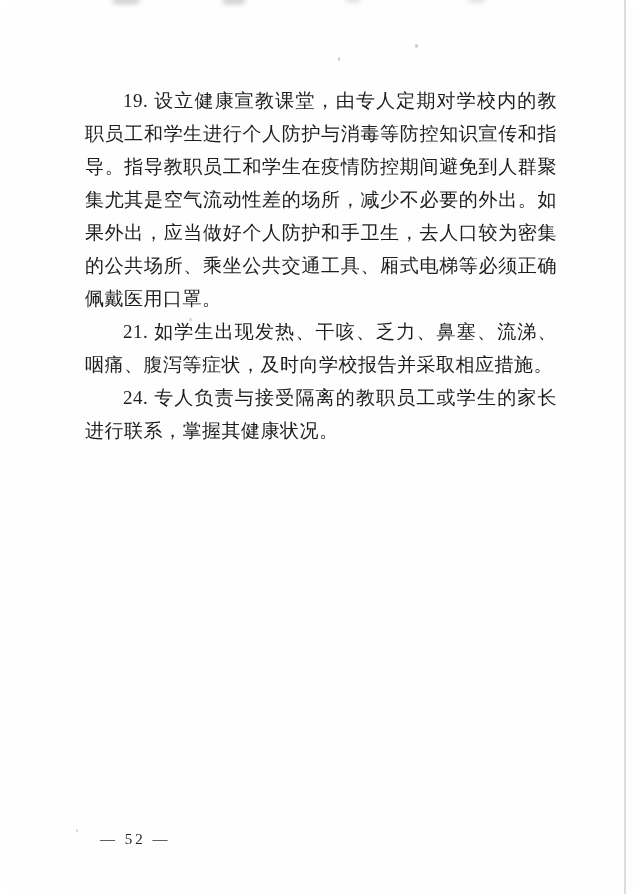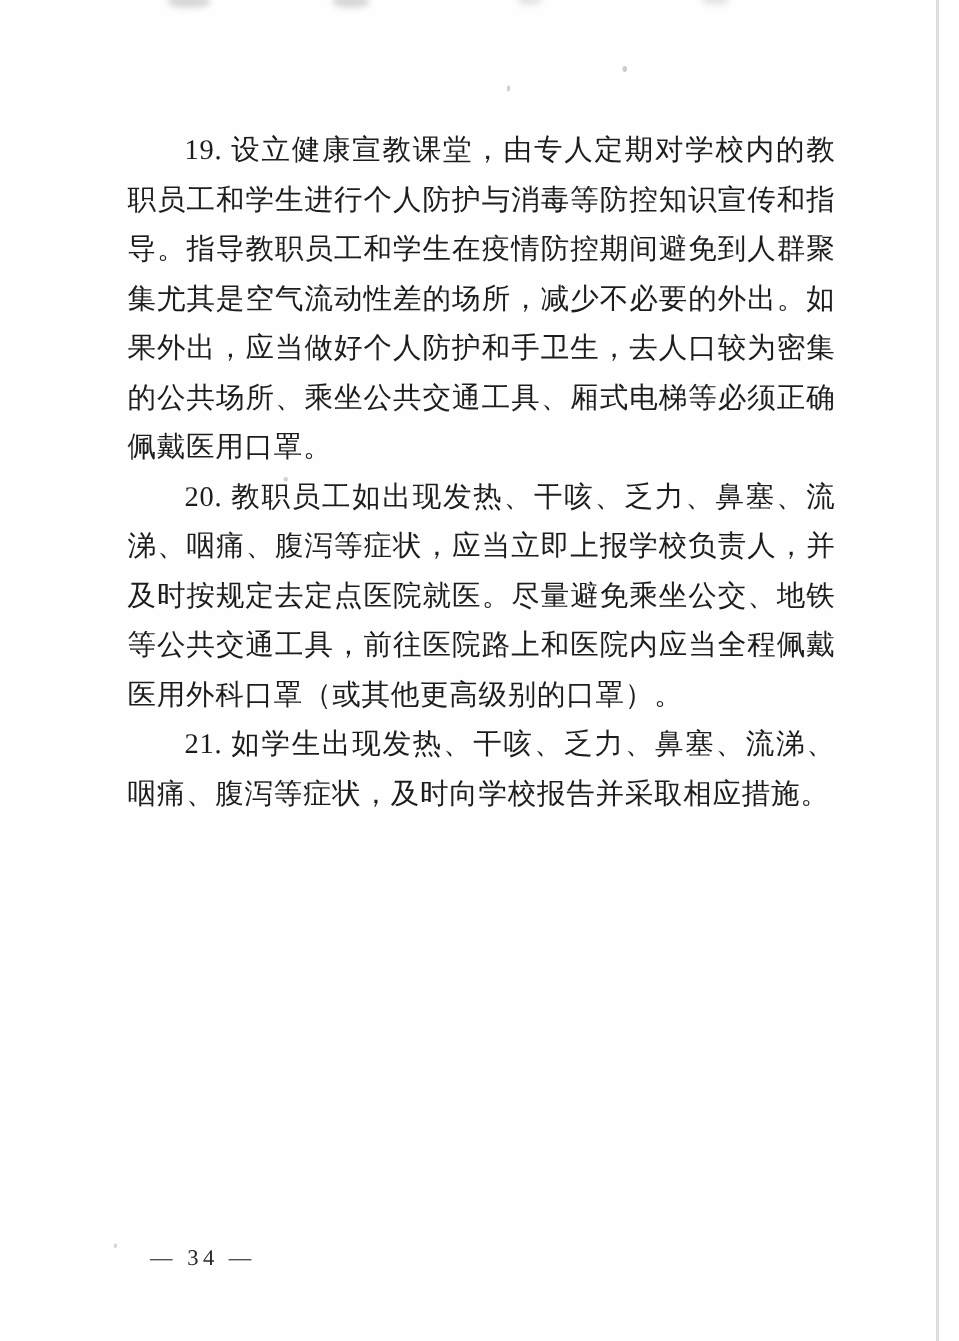--- a/index.html
+++ b/index.html
@@ -88,18 +88,18 @@
   <div class="artifact smudge smudge-3"></div>
   <div class="artifact smudge smudge-4"></div>
   <div class="artifact edge-line"></div>
   <div class="artifact speck speck-1"></div>
   <div class="artifact speck speck-2"></div>
   <div class="artifact speck speck-3"></div>
   <div class="artifact speck speck-4"></div>
 
   <div class="content" id="content">
       <p class="para">19. 设立健康宣教课堂，由专人定期对学校内的教职员工和学生进行个人防护与消毒等防控知识宣传和指导。指导教职员工和学生在疫情防控期间避免到人群聚集尤其是空气流动性差的场所，减少不必要的外出。如果外出，应当做好个人防护和手卫生，去人口较为密集的公共场所、乘坐公共交通工具、厢式电梯等必须正确佩戴医用口罩。</p>
-      <p class="para">20. 教职员工如出现发热、干咳、乏力、鼻塞、流涕、咽痛、腹泻等症状，应当立即上报学校负责人，并及时按规定去定点医院就医。尽量避免乘坐公交、地铁等公共交通工具，前往医院路上和医院内应当全程佩戴医用外科口罩（或其他更高级别的口罩）。</p>
       <p class="para">21. 如学生出现发热、干咳、乏力、鼻塞、流涕、咽痛、腹泻等症状，及时向学校报告并采取相应措施。</p>
+      <p class="para">24. 专人负责与接受隔离的教职员工或学生的家长进行联系，掌握其健康状况。</p>
     </div>
 
-  <div class="page-number">— 34 —</div>
+  <div class="page-number">— 52 —</div>
 </div>
 
 </body></html>

